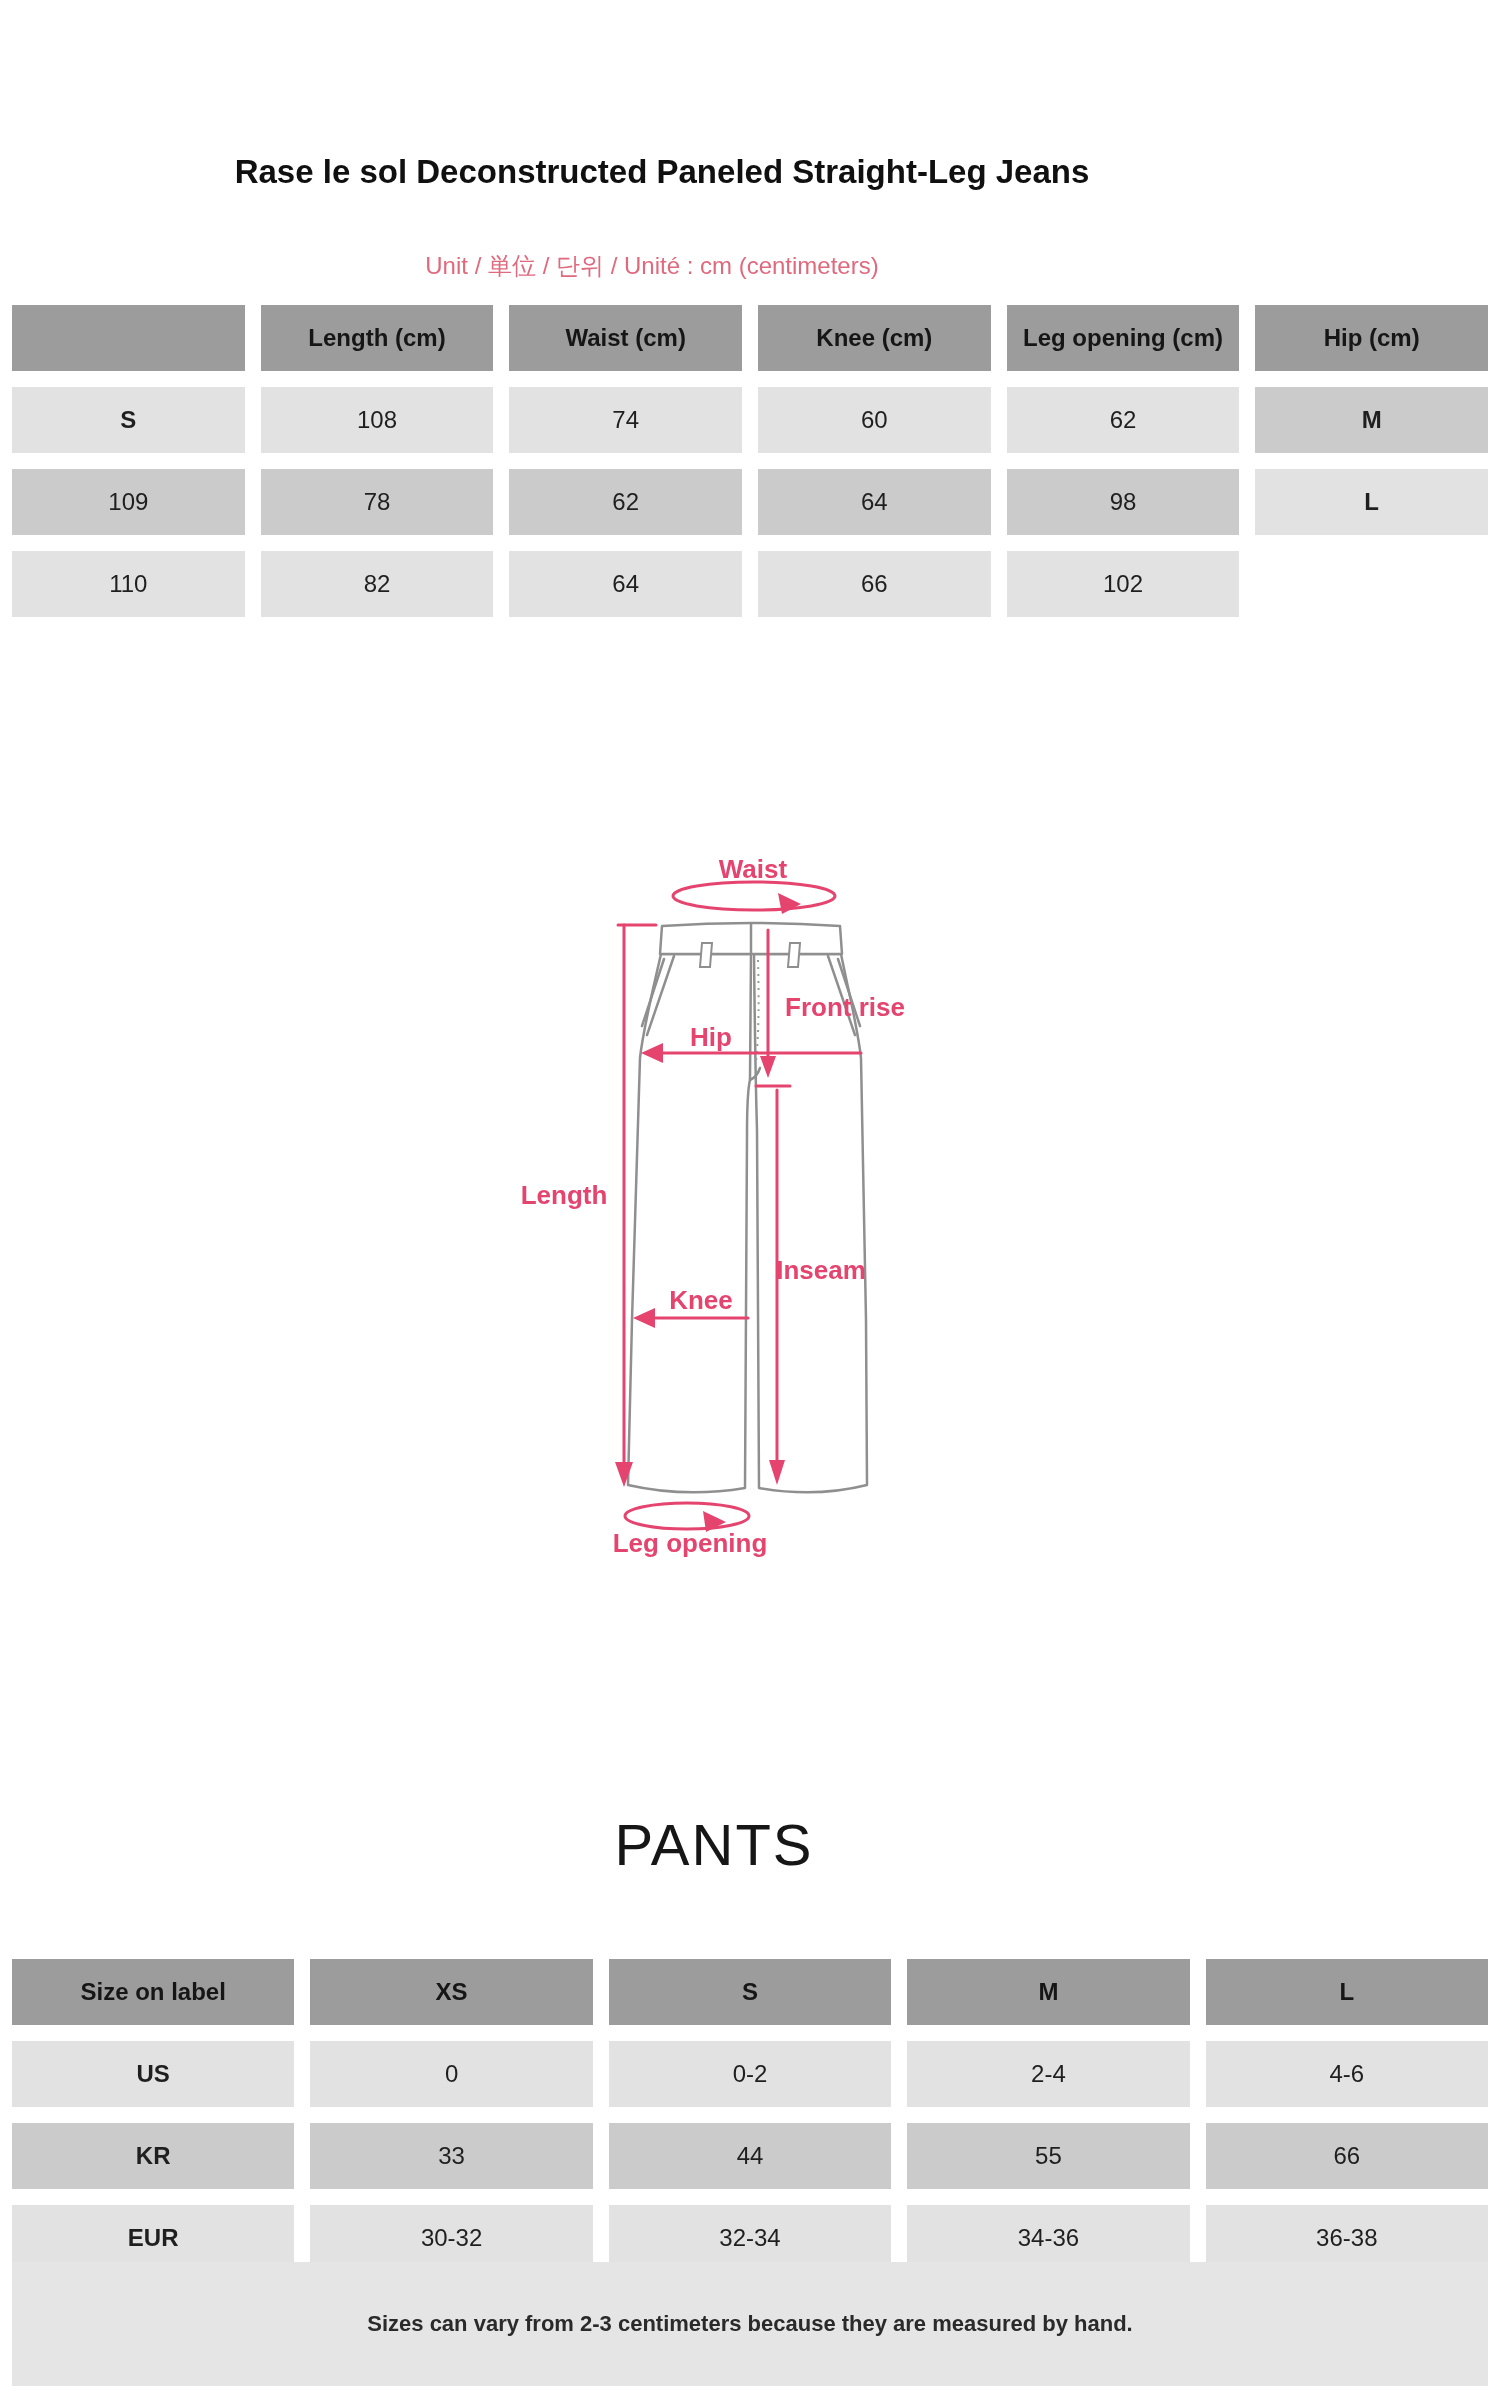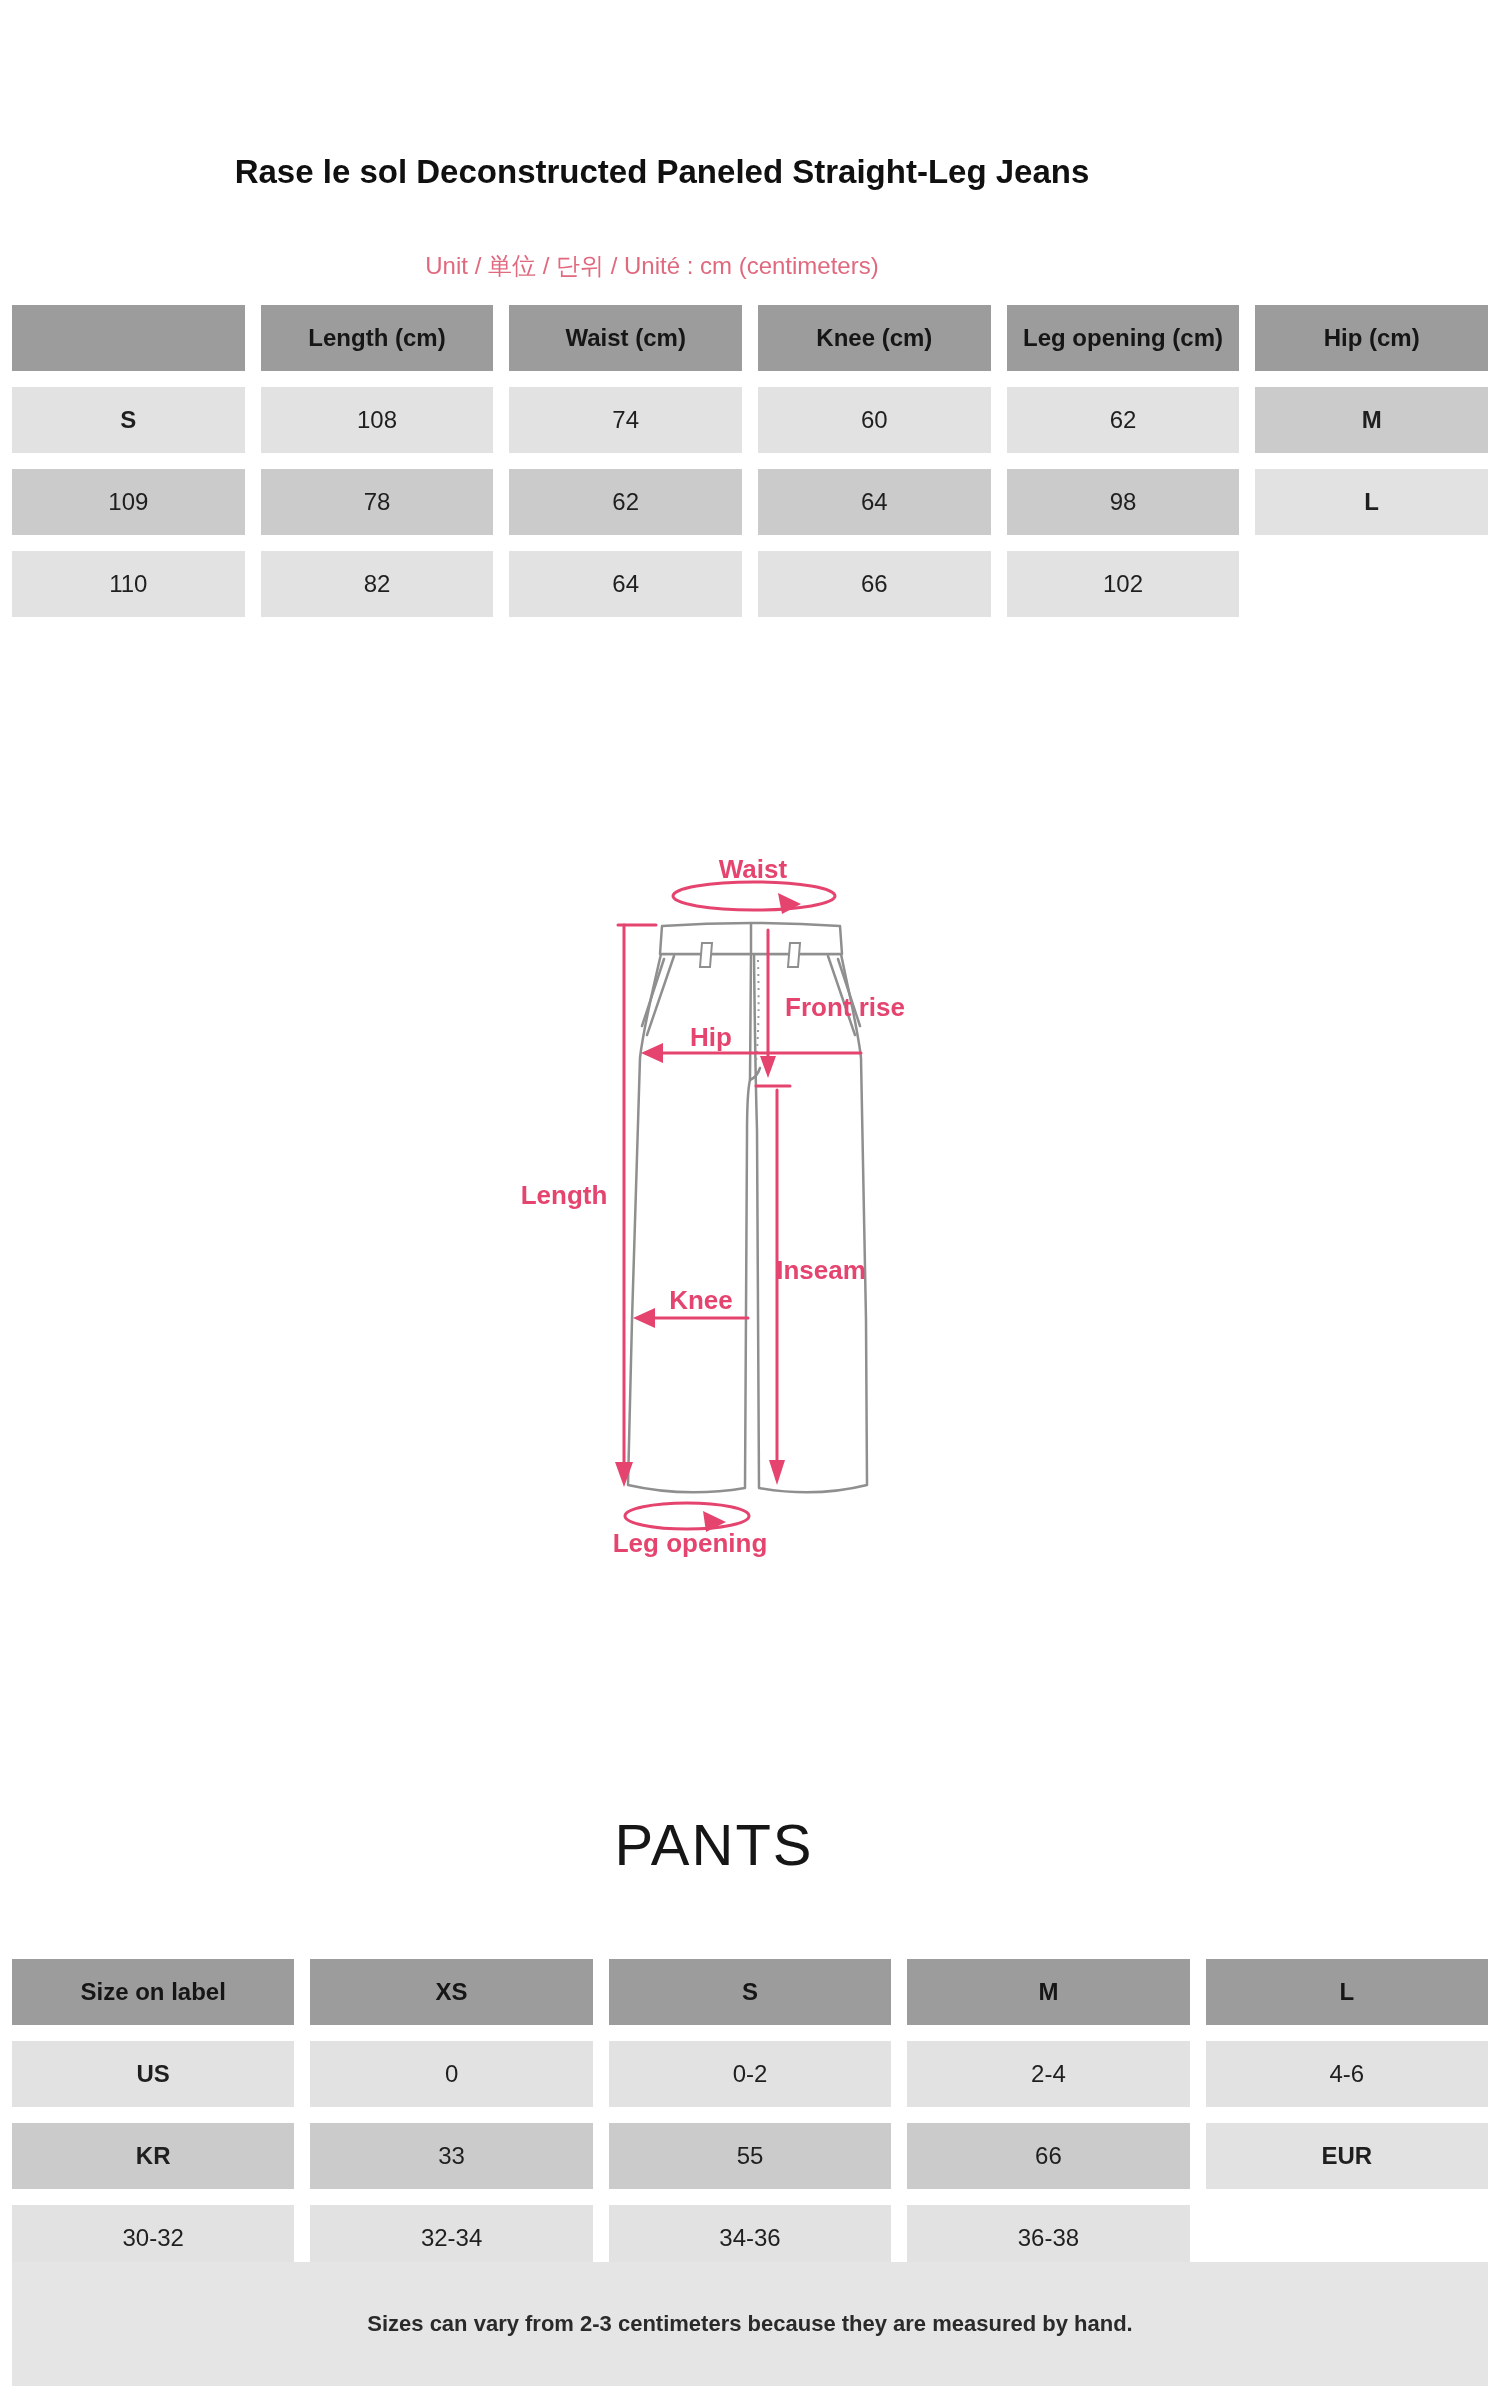--- a/index.html
+++ b/index.html
@@ -150,20 +150,21 @@
     <div class="cell th">S</div>
     <div class="cell th">M</div>
     <div class="cell th">L</div>
     <div class="cell rl light">US</div>
     <div class="cell td light">0</div>
     <div class="cell td light">0-2</div>
     <div class="cell td light">2-4</div>
     <div class="cell td light">4-6</div>
     <div class="cell rl mid">KR</div>
     <div class="cell td mid">33</div>
+    <div class="cell td mid">44</div>
     <div class="cell td mid">55</div>
     <div class="cell td mid">66</div>
     <div class="cell rl light">EUR</div>
     <div class="cell td light">30-32</div>
     <div class="cell td light">32-34</div>
     <div class="cell td light">34-36</div>
     <div class="cell td light">36-38</div>
   </div>
 
 <div class="footer-band">

